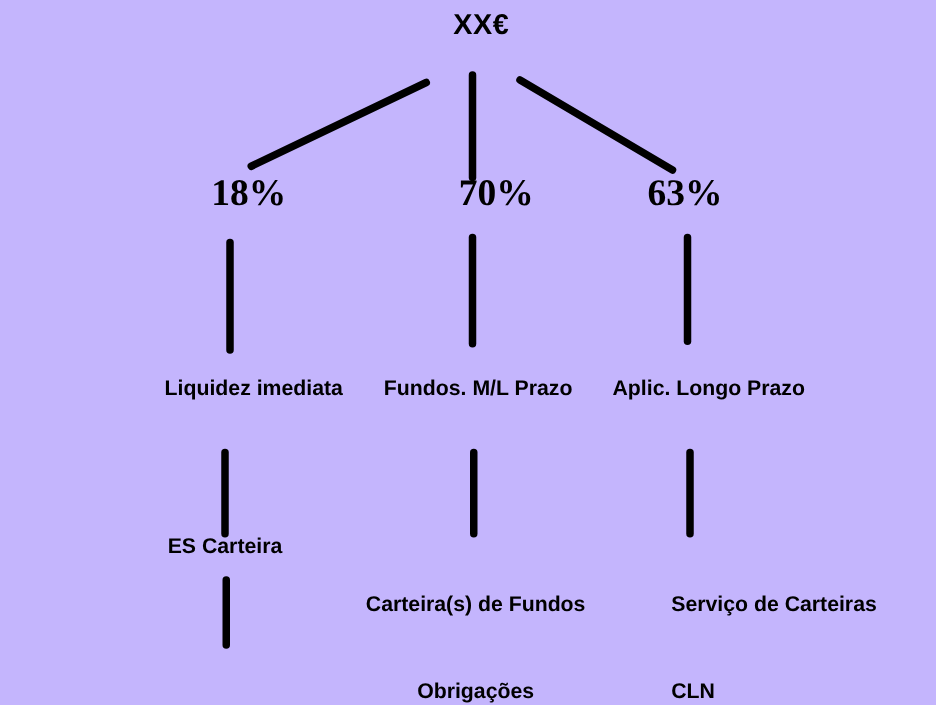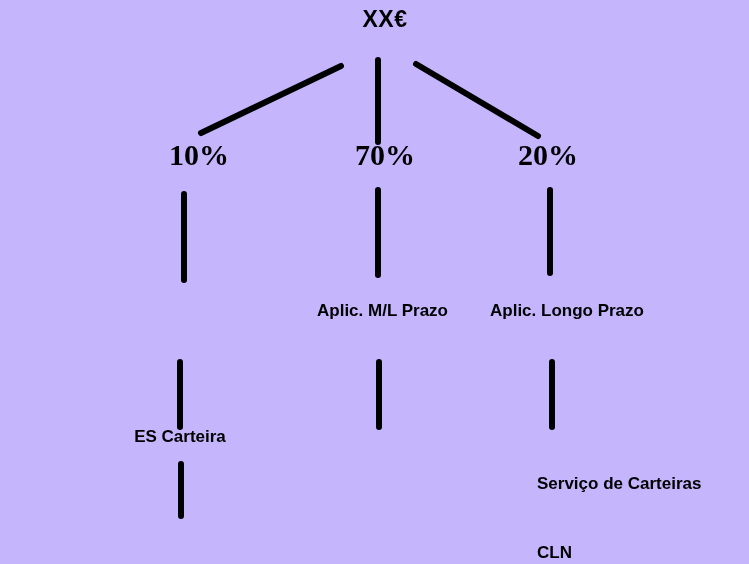--- a/index.html
+++ b/index.html
@@ -81,30 +81,33 @@
 
     <line x1="180" y1="362" x2="180" y2="427" stroke="#000000" stroke-width="6" stroke-linecap="round"></line>
     <line x1="379" y1="362" x2="379" y2="427" stroke="#000000" stroke-width="6" stroke-linecap="round"></line>
     <line x1="552" y1="362" x2="552" y2="427" stroke="#000000" stroke-width="6" stroke-linecap="round"></line>
 
     <line x1="181" y1="464" x2="181" y2="516" stroke="#000000" stroke-width="6" stroke-linecap="round"></line>
   </svg>
 
   <div class="node root-label" style="left:325px; top:5px; width:120px;">XX€</div>
 
-  <div class="node pct-label" style="left:134px; top:137px; width:130px;">10%</div>
-  <div class="node pct-label" style="left:320px; top:137px; width:130px;text-align:center;">70%</div>
-  <div class="node pct-label" style="left:483px; top:137px; width:130px;">20%</div>
+  <div class="node pct-label" style="left:134px; top:137px; width:130px;">18%</div>
+  <div class="node pct-label" style="left:332px; top:137px; width:130px;text-align:center;">70%</div>
+  <div class="node pct-label" style="left:483px; top:137px; width:130px;">63%</div>
 
-  <div class="node tier-label" style="left:300px; top:301px; width:165px;">Aplic. M/L Prazo</div>
+  <div class="node tier-label" style="left:113px; top:301px; width:180px;">Liquidez imediata</div>
+  <div class="node tier-label" style="left:300px; top:301px; width:165px;">Fundos. M/L Prazo</div>
   <div class="node tier-label" style="left:474px; top:301px; width:186px;">Aplic. Longo Prazo</div>
 
   <div class="node leaf-label" style="left:100px; top:427px; width:160px;">ES Carteira</div>
 
   <div class="node leaf-label multiline" style="left:288px; top:427px; width:185px;">
+    <div>Carteira(s) de Fundos</div>
+    <div>Obrigações</div>
   </div>
 
   <div class="node leaf-label-left multiline" style="left:537px; top:427px; width:215px;">
     <div>Serviço de Carteiras</div>
     <div>CLN</div>
     
   </div>
 
 
 </div>

